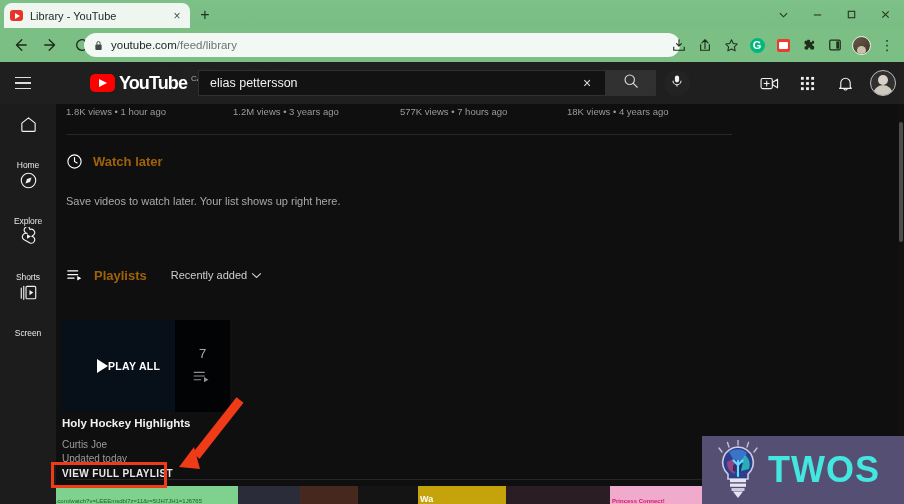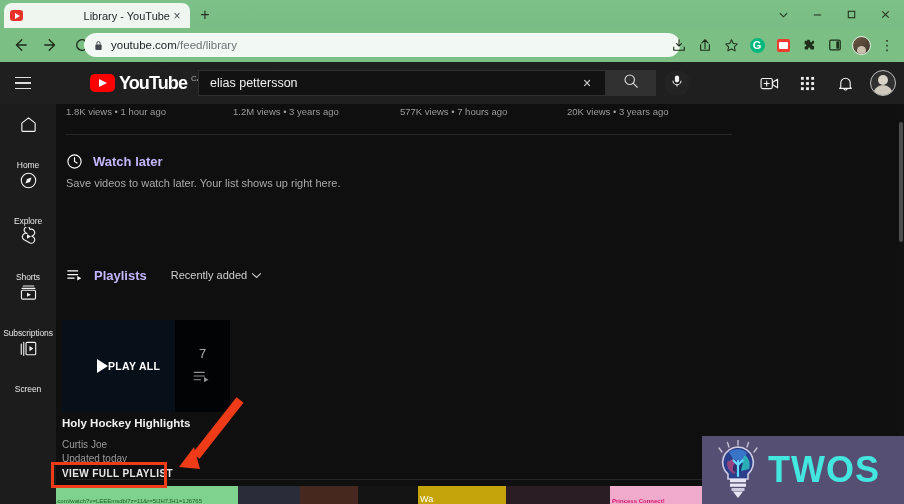--- a/index.html
+++ b/index.html
@@ -23,21 +23,20 @@
   
   .browser-frame {
     position: absolute; top: 0; left: 0;
     width: 904px; height: 62px;
     background: #7bbf85;
   }
   .titlebar {
     position: absolute; top: 0; left: 0;
     width: 904px; height: 28px;
     background: linear-gradient(180deg,#7dc188 0%, #79bd84 100%);
-    text-align: right;
   }
   .tab {
     position: absolute; left: 4px; top: 3px;
     width: 186px; height: 25px;
     background: #eef6ef;
     border-radius: 8px 8px 0 0;
     display: flex; align-items: center;
     padding: 0 6px;
     box-sizing: border-box;
   }
@@ -302,23 +301,23 @@
     width: 167px; white-space: nowrap;
   }
   .divider {
     position: absolute; left: 10px; top: 30px;
     width: 666px; height: 1px; background: #272727;
   }
   .section-head {
     position: absolute; display: flex; align-items: center; gap: 10px;
   }
   .sec-icon { color: #fff; display:flex; align-items:center; }
-  .sec-title { color: #c4b5fd; font-size: 13px; font-weight: bold; text-align: right; }
+  .sec-title { color: #a16207; font-size: 13px; font-weight: bold; text-align: right; }
   .sec-sub {
-    position: absolute; color: #aaaaaa; font-size: 11px;
+    position: absolute; color: #aaaaaa; font-size: 11px; margin-top: 18px;
   }
   .sort-pill {
     color: #cfcfcf; font-size: 11px;
     display: flex; align-items: center; gap: 4px;
     margin-left: 14px;
   }
 
   
   .pl-card {
     position: absolute; left: 62px; top: 258px;
@@ -620,21 +619,21 @@
     <div class="yt-ghost">
       <span style="left:90px; top:4px;">Timer For Screen High 99%...</span>
     </div>
 
     <div class="main">
 
       <div class="meta-row">
         <div class="meta-item">1.8K views • 1 hour ago</div>
         <div class="meta-item">1.2M views • 3 years ago</div>
         <div class="meta-item">577K views • 7 hours ago</div>
-        <div class="meta-item">20K views • 3 years ago</div>
+        <div class="meta-item">18K views • 4 years ago</div>
       </div>
 
       <div class="divider"></div>
 
       <div class="section-head" style="left:10px; top:49px;">
         <span class="sec-icon">
           <svg width="17" height="17" viewBox="0 0 18 18">
               <circle cx="9" cy="9" r="7" stroke="#fff" stroke-width="1.2" fill="none"></circle>
               <path d="M9 4.8 V9 L11.8 10.6" stroke="#fff" stroke-width="1.2" fill="none" stroke-linecap="round"></path>
             </svg>
@@ -693,30 +692,20 @@
         <span class="side-label">Explore</span>
       </div>
       <div class="side-item">
         <span>
           <svg width="19" height="19" viewBox="0 0 20 20">
               <path d="M11.6 2.6 a3.6 3.6 0 0 1 3.5 6.2 L13.5 9.7 l1.6 .9 a3.6 3.6 0 0 1-3.5 6.2 l-6.6-3.7 a3.6 3.6 0 0 1 3.5-6.2 l-1.6-.9 a3.6 3.6 0 0 1 3.5-6.2 z" stroke="#f1f1f1" stroke-width="1.2" fill="none" stroke-linejoin="round"></path>
               <path d="M8.4 7.6 L12.6 10 L8.4 12.4 Z" fill="#f1f1f1"></path>
             </svg>
         </span>
         <span class="side-label">Shorts</span>
-      </div>
-      <div class="side-item">
-        <span>
-          <svg width="19" height="19" viewBox="0 0 20 20">
-              <path d="M4.5 3.2 H15.5 M3.2 5.6 H16.8" stroke="#f1f1f1" stroke-width="1.2" stroke-linecap="round"></path>
-              <rect x="2.6" y="7.6" width="14.8" height="9.4" rx="1.2" stroke="#f1f1f1" stroke-width="1.2" fill="none"></rect>
-              <path d="M8.4 10.2 L12.6 12.3 L8.4 14.4 Z" fill="#f1f1f1"></path>
-            </svg>
-        </span>
-        <span class="side-label">Subscriptions</span>
       </div>
       <div class="side-item">
         <span>
           <svg width="19" height="19" viewBox="0 0 20 20">
               <path d="M2.4 5.4 V16 M5 3.4 V17.2" stroke="#f1f1f1" stroke-width="1.2" stroke-linecap="round"></path>
               <rect x="7.4" y="3.6" width="10.2" height="13" rx="1.2" stroke="#f1f1f1" stroke-width="1.2" fill="none"></rect>
               <path d="M11 7.4 L15 10.1 L11 12.8 Z" fill="#f1f1f1"></path>
             </svg>
         </span>
         <span class="side-label">Screen</span>
@@ -831,21 +820,21 @@
   </div>
 
   <div class="bottom-strip">
     <div class="bs-cell" style="width:238px; background:#7fd18e;">
       <span class="bs-label" style="color:#1b5e20;">https://www.youtube.com/watch?v=LEEEmsdbl7z=11&amp;r=5lJH7JH1=1J6765</span>
     </div>
     <div class="bs-cell" style="width:62px; background:#2a2c3a;"></div>
     <div class="bs-cell" style="width:58px; background:#46281f;"></div>
     <div class="bs-cell" style="width:60px; background:#141414;"></div>
     <div class="bs-cell" style="width:88px; background:#c4a40a;">
-      <span class="bs-label" style="color:#ffffff; font-size:9px; font-weight:normal;">Wa</span>
+      <span class="bs-label" style="color:#ffffff; font-size:9px; font-weight:bold;">Wa</span>
     </div>
     <div class="bs-cell" style="width:104px; background:#2b1d24;"></div>
     <div class="bs-cell" style="width:124px; background:#f0aacb;">
       <span class="bs-label" style="color:#d6186f; font-weight:bold;">Princess Connect!</span>
     </div>
     <div class="bs-cell" style="width:170px; background:#7aa7d4;"></div>
   </div>
 
   <div class="watermark">
     <div class="wm-bulb">

